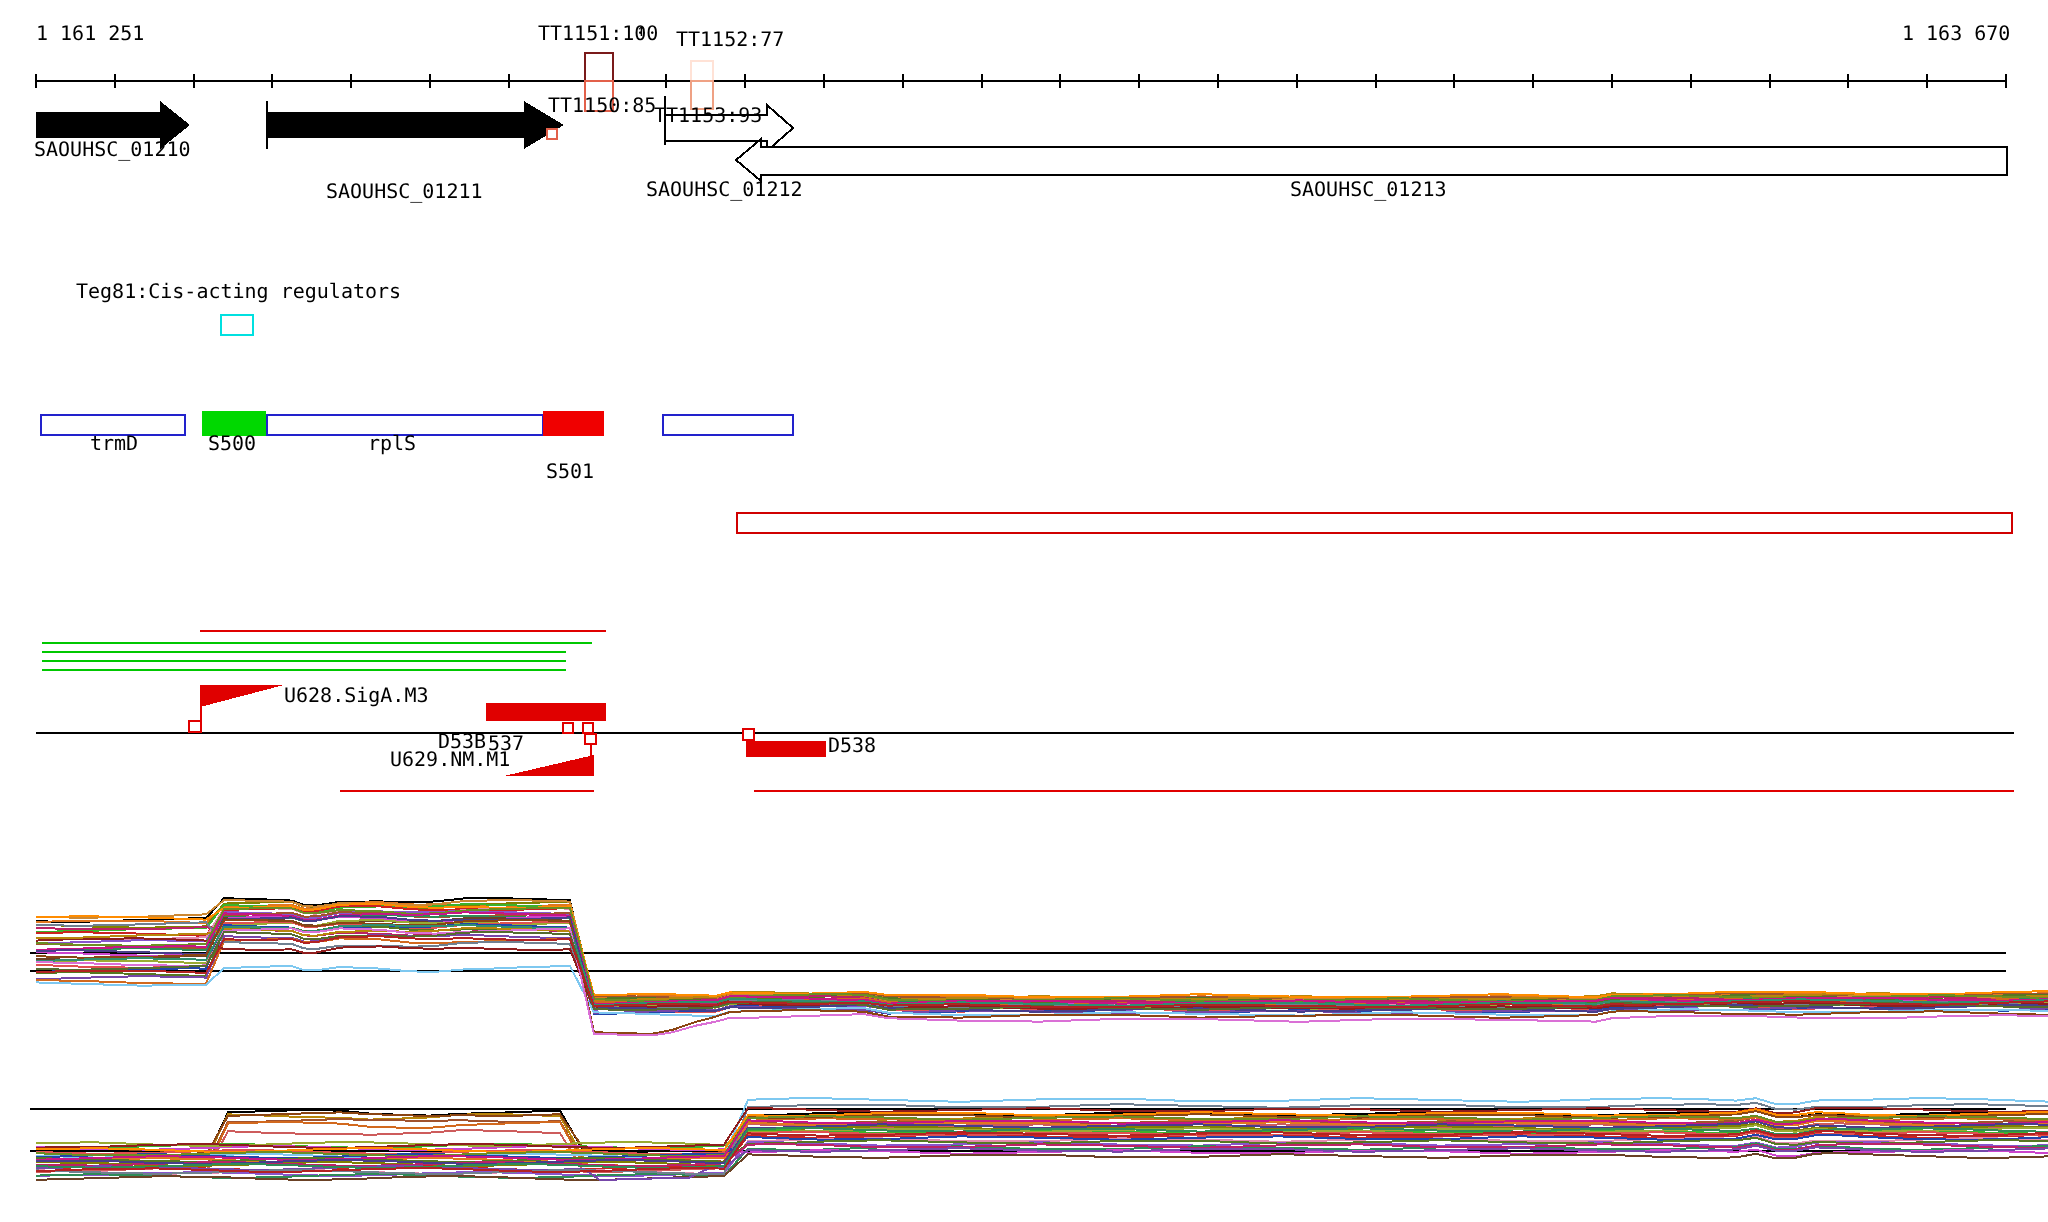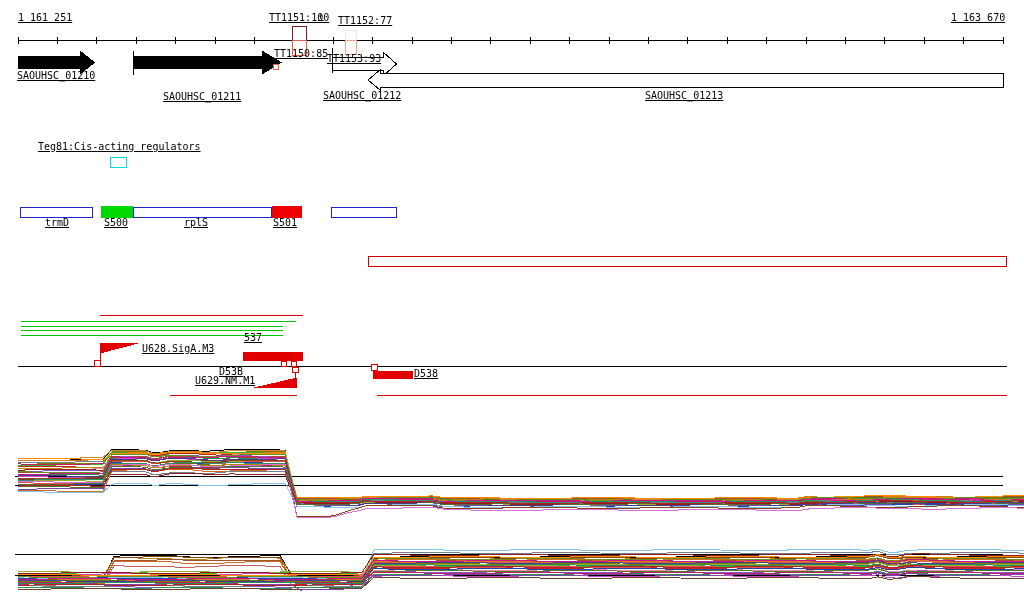--- a/index.html
+++ b/index.html
@@ -1,19 +1,19 @@
 <!DOCTYPE html>
 <html><head>
 <meta charset="utf-8">
 <style>
   html,body{margin:0;padding:0;background:#fff;}
   #screen{position:relative;width:1024px;height:611px;background:#fff;overflow:hidden;
           font-family:"DejaVu Sans Mono",monospace;}
   .lbl{position:absolute;font:10px "DejaVu Sans Mono",monospace;color:#000;
-       white-space:pre;line-height:10px;z-index:5;text-decoration:underline;}
+       white-space:pre;line-height:10px;z-index:5;}
   .sm{font-size:9px;}
   #gfx{position:absolute;left:0;top:0;z-index:1;}
   #gfx *{shape-rendering:crispEdges;}
 </style>
 </head>
 <body>
 
 <div id="screen">
 
   <svg id="gfx" width="1024" height="611" xmlns="http://www.w3.org/2000/svg">
@@ -184,21 +184,21 @@
   <span class="lbl" style="left:17px;top:71px">SAOUHSC_01210</span>
   <span class="lbl" style="left:163px;top:92px">SAOUHSC_01211</span>
   <span class="lbl" style="left:323px;top:91px">SAOUHSC_01212</span>
   <span class="lbl" style="left:645px;top:91px">SAOUHSC_01213</span>
 
   <span class="lbl" style="left:38px;top:142px">Teg81:Cis-acting regulators</span>
 
   <span class="lbl" style="left:45px;top:218px">trmD</span>
   <span class="lbl" style="left:104px;top:218px">S500</span>
   <span class="lbl" style="left:184px;top:218px">rplS</span>
-  <span class="lbl" style="left:273px;top:218px">S501</span>
+  <span class="lbl" style="left:273px;top:232px">S501</span>
 
   <span class="lbl" style="left:142px;top:344px">U628.SigA.M3</span>
   <span class="lbl" style="left:219px;top:367px">D53B</span>
-  <span class="lbl" style="left:244px;top:333px">537</span>
+  <span class="lbl" style="left:244px;top:368px">537</span>
   <span class="lbl" style="left:195px;top:376px">U629.NM.M1</span>
   <span class="lbl" style="left:414px;top:369px">D538</span>
 
 </div>
 
 </body></html>

